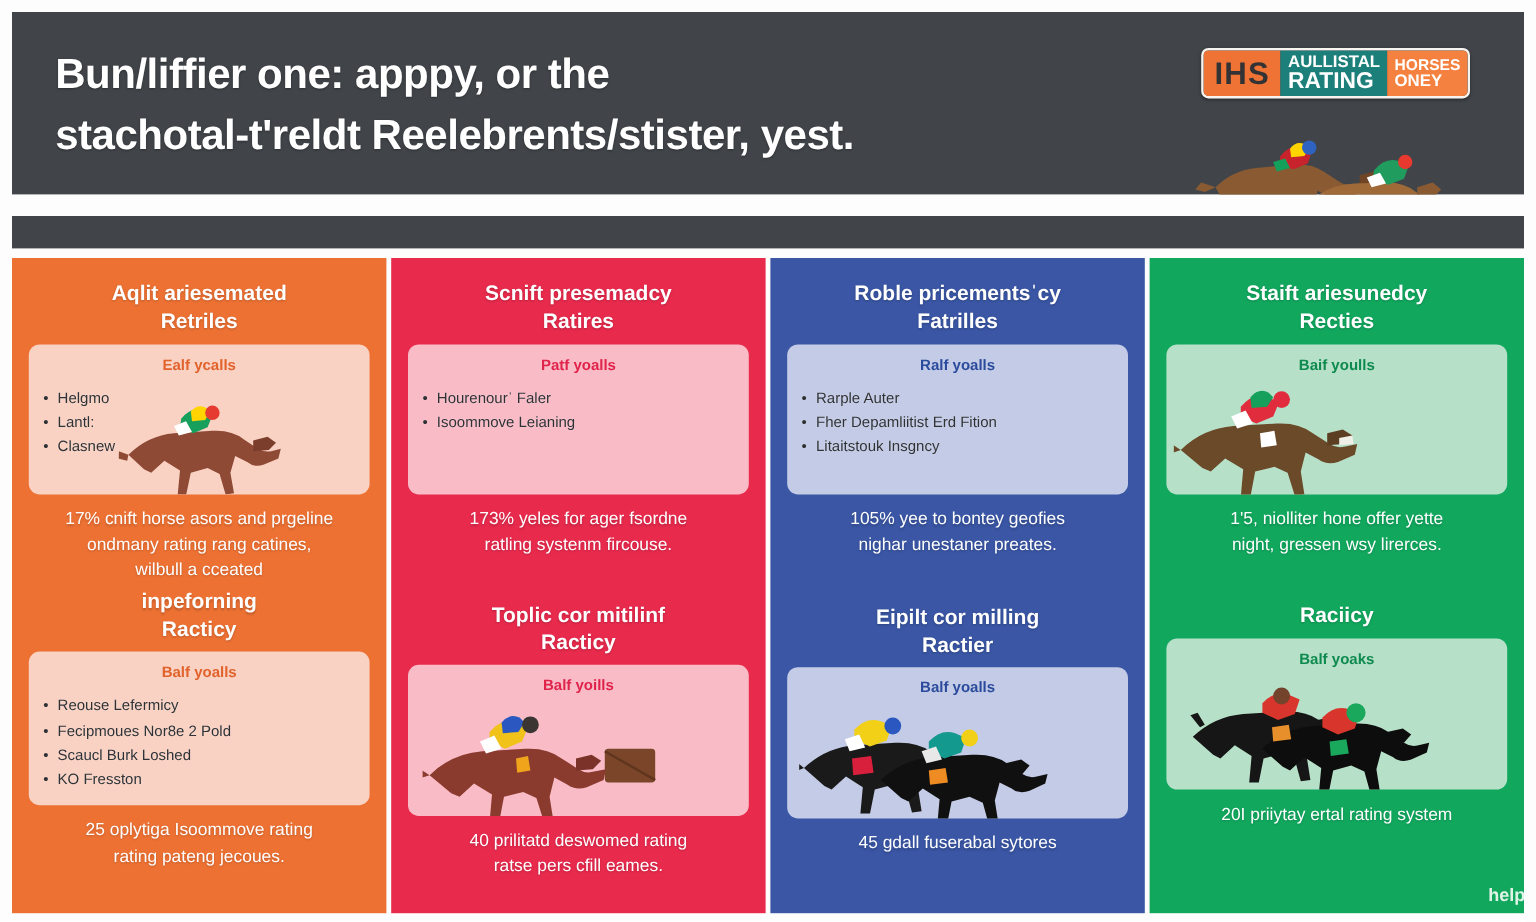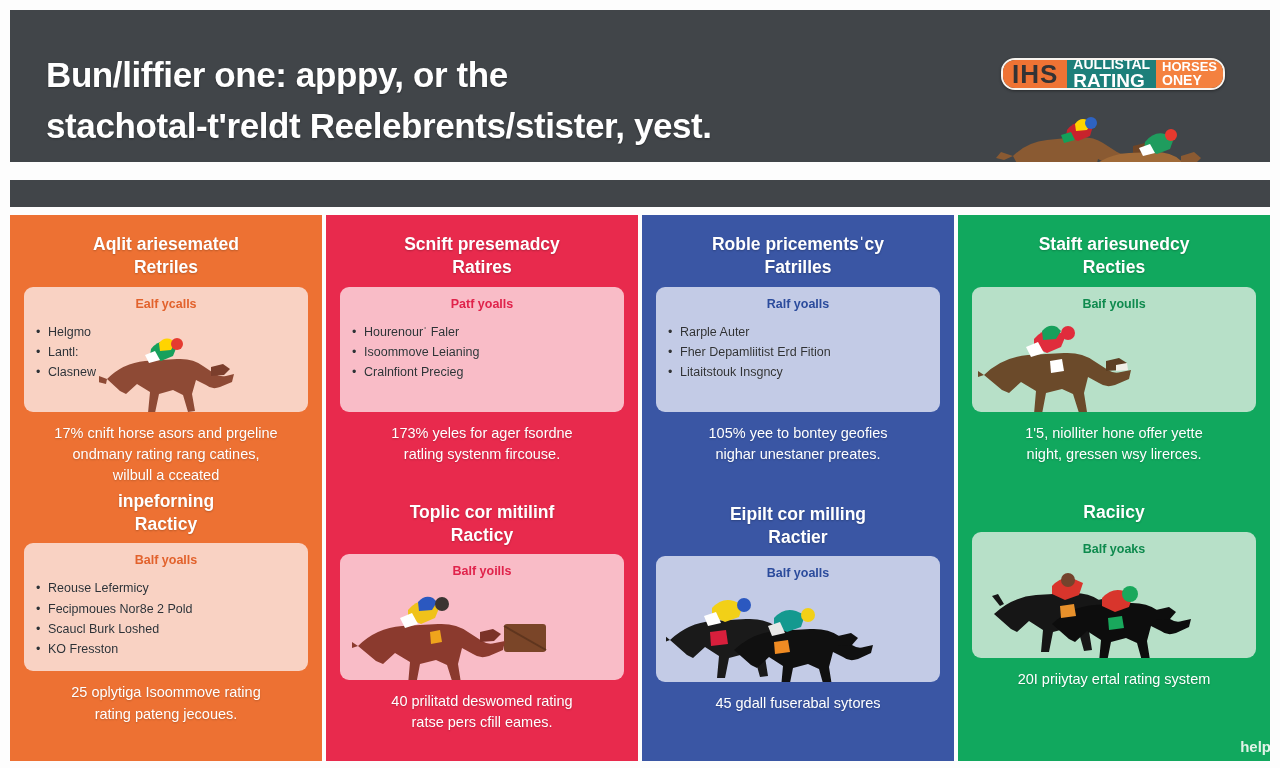--- a/index.html
+++ b/index.html
@@ -19,42 +19,42 @@
 
   
   .header {
     position:relative;
     height:152px;
     background:#414549;
     overflow:hidden;
   }
   .header-title {
     position:absolute;
-    left:36px; top:40px;
+    left:36px; top:27px;
     width:820px;
     color:#ffffff;
     font-size:35px;
     font-weight:bold;
     line-height:1.45;
     letter-spacing:-0.4px;
     text-shadow:0 1px 2px rgba(0,0,0,.35);
   }
   .header-title .ln { display:block; }
 
   
   .logo {
     position:absolute;
-    right:45px; top:48px;
+    right:45px; top:30px;
     display:flex;
     align-items:stretch;
-    border-radius:14px;
+    border-radius:6px;
     overflow:hidden;
     border:2px solid #f7f4ef;
     box-shadow:0 1px 3px rgba(0,0,0,.4);
-    height:32px;
+    height:42px;
   }
   .logo-seg { display:flex; flex-direction:column; justify-content:center; }
   .logo-ihs {
     background:#ef7334;
     color:#333335;
     font-size:26px;
     font-weight:bold;
     letter-spacing:1px;
     padding:0 9px;
     line-height:1;
@@ -299,21 +299,20 @@
       <div class="blk1">
         <div class="sec-title">
           <span class="ln">Scnift presemadcy</span>
           <span class="ln">Ratires</span>
         </div>
         <div class="card">
           <div class="card-title">Patf yoalls</div>
           <ul class="bullets">
             <li>Hourenourˈ Faler</li>
             <li>Isoommove Leianing</li>
-            <li>Cralnfiont Precieg</li>
           </ul>
         </div>
         <div class="note">
           <span class="ln">173% yeles for ager fsordne</span>
           <span class="ln">ratling systenm fircouse.</span>
         </div>
       </div>
 
       <div class="blk2" style="margin-top:36px;">
         <div class="sec-title">

